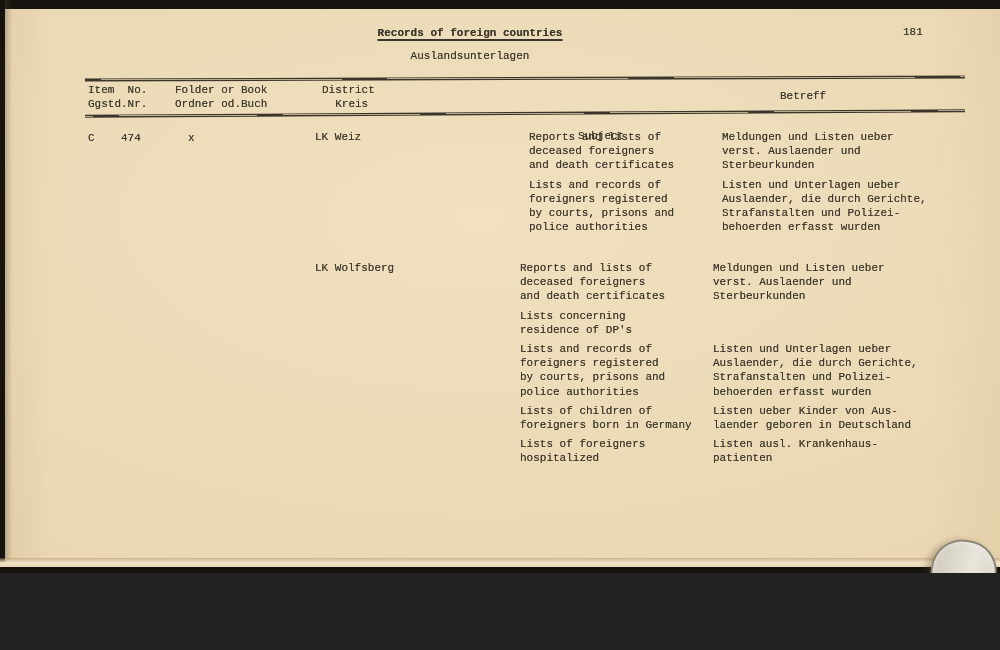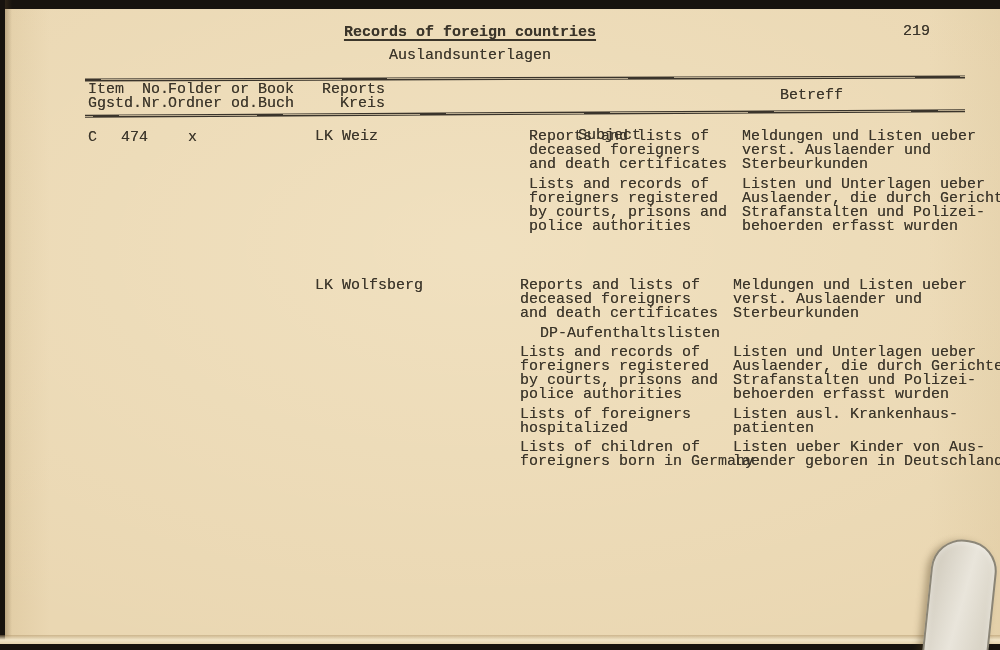--- a/index.html
+++ b/index.html
@@ -1,22 +1,22 @@
 <!DOCTYPE html>
 <html><head>
 <meta charset="utf-8">
 <style>
   html, body { margin: 0; padding: 0; background: #222; }
   .paper {
     position: relative;
     width: 1000px;
-    height: 650px;
+    height: 573px;
     overflow: hidden;
     font-family: "Liberation Mono", "DejaVu Sans Mono", monospace;
-    font-size: 15px;
+    font-size: 11px;
     line-height: 14.2px;
     color: #3b352a;
     text-shadow: 0 0 0.6px rgba(59,53,42,0.65);
     background:
       radial-gradient(130% 110% at 48% 38%, rgba(255,246,222,0.30), rgba(0,0,0,0) 62%),
       linear-gradient(90deg, #e0cba3, #ead7b2 5%, #ead7b2 93%, #e4d0a9),
       linear-gradient(180deg, #e5d1aa, #ead7b3 12%, #ebd9b7 80%, #e8d6b2);
   }
   .t { position: absolute; white-space: pre; }
 
@@ -34,37 +34,37 @@
   .subtitle { margin-top: 9px; }
   .page-number { position: absolute; left: 903px; top: 25px; }
 
   
   .rule { position: absolute; left: 85px; width: 880px; height: 3px;
       background: linear-gradient(180deg, #3a342b 34%, rgba(58,52,43,0.30) 34%, rgba(58,52,43,0.30) 62%, #3a342b 62%); }
   .rule-top    { top: 77px;  transform: rotate(-0.2deg); }
   .rule-bottom { top: 112px; transform: rotate(-0.35deg); }
 
   .h-item     { left: 88px;  top: 83px; text-align: right; }
-  .h-folder   { left: 168px; top: 83px; text-align: center; }
+  .h-folder   { left: 175px; top: 83px; text-align: center; }
   .h-district { left: 322px; top: 83px; }
   .h-subject  { left: 578px; top: 89px; margin-top: 40px; }
   .h-betreff  { left: 753px; top: 89px; padding-left: 27px; }
 
   .entry-letter { left: 88px;  top: 131px; }
   .entry-no     { left: 121px; top: 131px; }
   .entry-folder { left: 188px; top: 131px; }
 
   .group { position: absolute; left: 0; width: 1000px; }
   .group-1 { top: 130px; padding-left: 9px; }
-  .group-2 { top: 279px; }
+  .group-2 { top: 261px; }
   .district { position: absolute; left: 315px; top: 0; white-space: pre; }
   .rows { margin-left: 520px; margin-right: 34px; }
   .row { display: flex; margin-bottom: 5px; }
   .row .subject { width: 193px; white-space: pre; flex: 0 0 auto; }
-  .row .betreff { flex: 1; white-space: pre; margin-left: 20px; }
+  .row .betreff { flex: 1; white-space: pre; }
 
   .page-lifter {
     position: absolute; left: 934px; top: 540px; width: 62px; height: 140px;
     border-radius: 31px;
     background: linear-gradient(100deg, #cfc9bb, #e9e5db 50%, #d3cdbe);
     border: 2px solid rgba(125,119,103,0.85);
     box-shadow: -4px 2px 7px rgba(80,60,30,0.38), inset 0 0 6px rgba(255,255,255,0.5);
     transform: rotate(6deg);
     transform-origin: 50% 0;
   }
@@ -77,30 +77,30 @@
   <div class="edge-top"></div>
   <div class="edge-left"></div>
   <div class="edge-left-shade"></div>
   <div class="page-edge-band"></div>
   <div class="edge-bottom"></div>
 
   <div class="title-block">
     <div class="title">Records of foreign countries</div>
     <div class="subtitle">Auslandsunterlagen</div>
   </div>
-  <div class="t page-number">219</div>
+  <div class="t page-number">181</div>
 
   <div class="rule rule-top"></div>
   <div class="rule rule-bottom"></div>
 
   <div class="t h-item">Item  No.
 Ggstd.Nr.</div>
   <div class="t h-folder">Folder or Book
 Ordner od.Buch</div>
-  <div class="t h-district">Reports
+  <div class="t h-district">District
   Kreis</div>
   <div class="t h-subject">Subject</div>
   <div class="t h-betreff">Betreff</div>
 
   <div class="t entry-letter">C</div>
   <div class="t entry-no">474</div>
   <div class="t entry-folder">x</div>
 
   <div class="group group-1">
     <div class="district">LK Weiz</div>
@@ -131,43 +131,44 @@
     <div class="rows">
       <div class="row">
         <div class="subject">Reports and lists of
 deceased foreigners
 and death certificates</div>
         <div class="betreff">Meldungen und Listen ueber
 verst. Auslaender und
 Sterbeurkunden</div>
       </div>
       <div class="row">
-        <div class="betreff">DP-Aufenthaltslisten</div>
+        <div class="subject">Lists concerning
+residence of DP's</div>
       </div>
       <div class="row">
         <div class="subject">Lists and records of
 foreigners registered
 by courts, prisons and
 police authorities</div>
         <div class="betreff">Listen und Unterlagen ueber
 Auslaender, die durch Gerichte,
 Strafanstalten und Polizei-
 behoerden erfasst wurden</div>
       </div>
       <div class="row">
+        <div class="subject">Lists of children of
+foreigners born in Germany</div>
+        <div class="betreff">Listen ueber Kinder von Aus-
+laender geboren in Deutschland</div>
+      </div>
+      <div class="row">
         <div class="subject">Lists of foreigners
 hospitalized</div>
         <div class="betreff">Listen ausl. Krankenhaus-
 patienten</div>
-      </div>
-      <div class="row">
-        <div class="subject">Lists of children of
-foreigners born in Germany</div>
-        <div class="betreff">Listen ueber Kinder von Aus-
-laender geboren in Deutschland</div>
       </div>
       <div class="row">
       </div>
     </div>
   </div>
 
   <div class="page-lifter"></div>
 
 </div>
 

